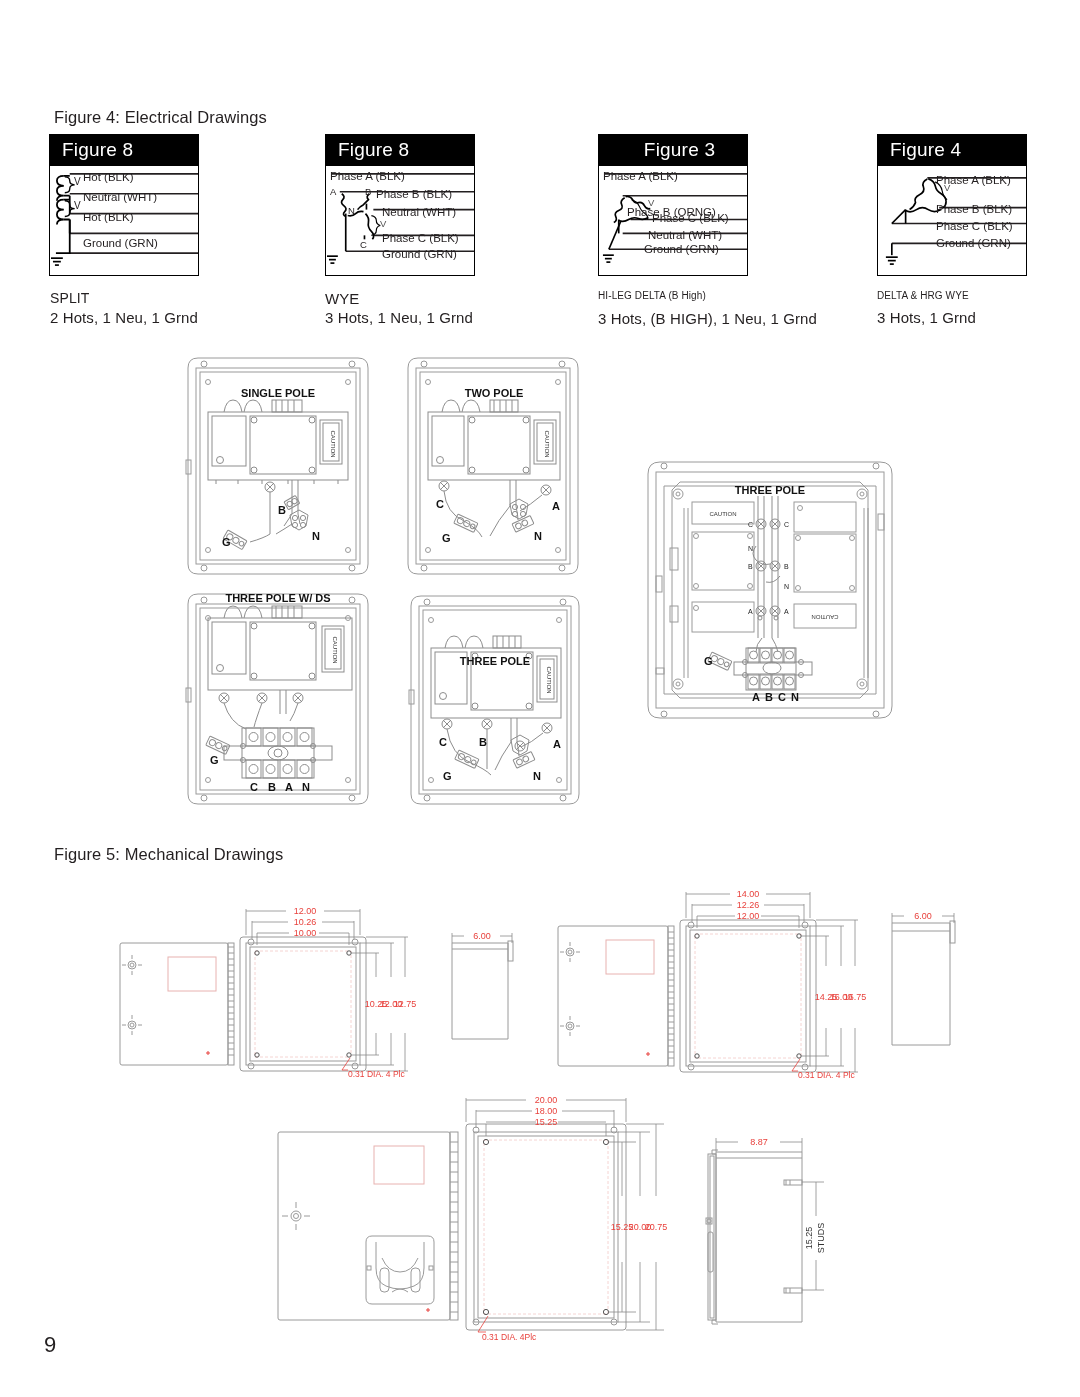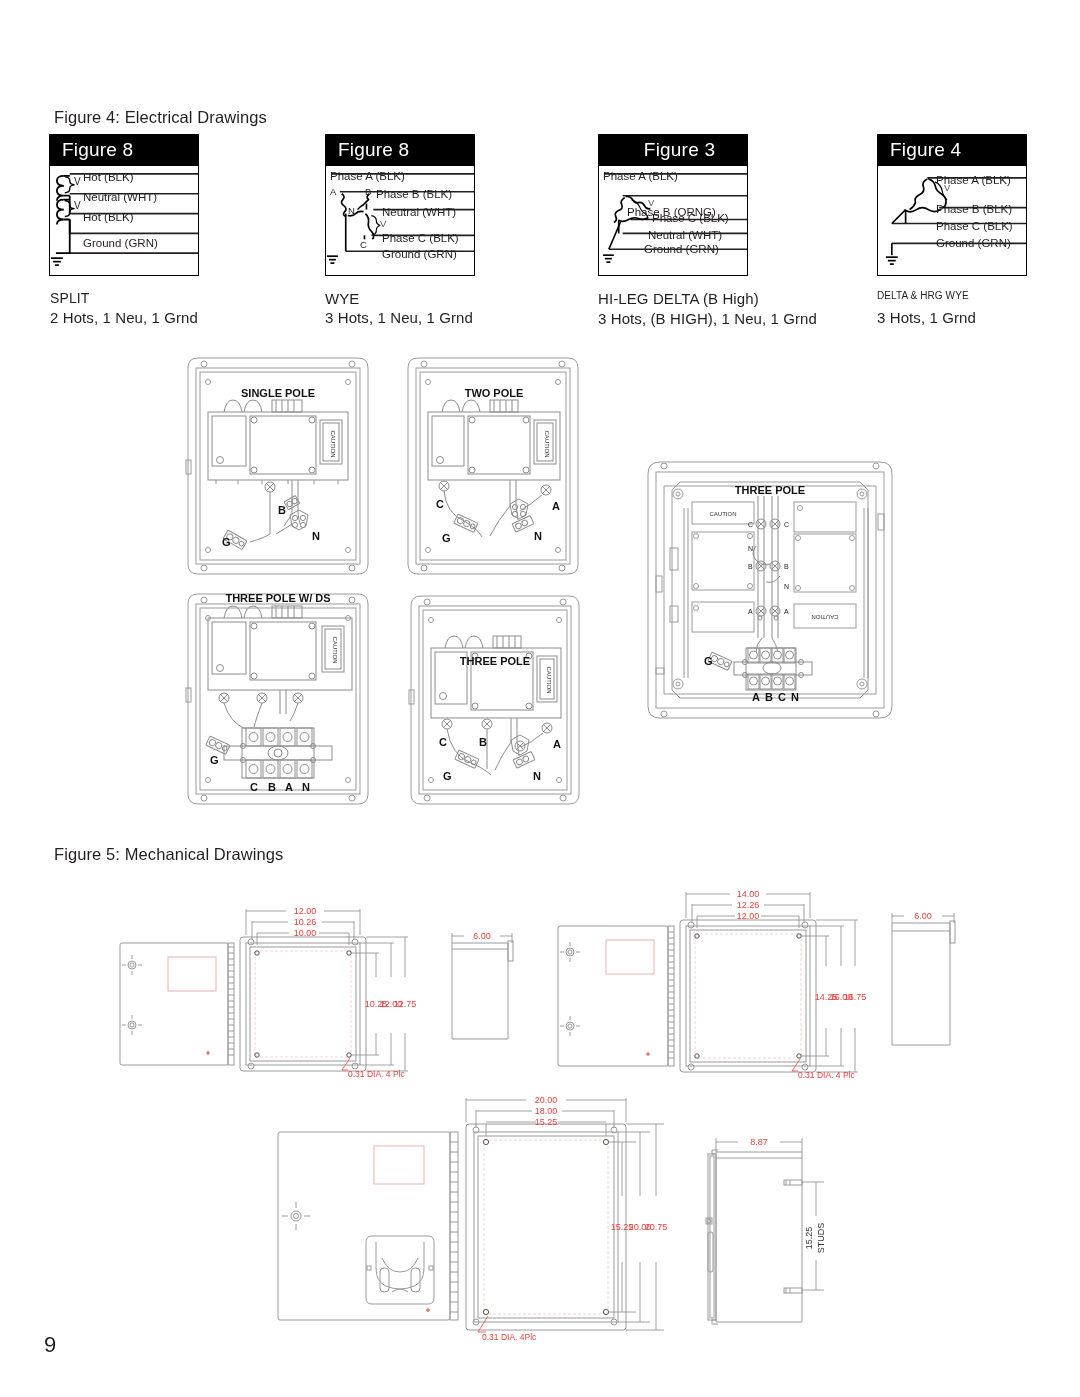--- a/index.html
+++ b/index.html
@@ -159,21 +159,21 @@
         </g>
       </svg>
       <span class="elabel" style="left:4px;top:3px;">Phase A (BLK)</span>
       <span class="elabel" style="left:28px;top:15px;margin-top:24px;">Phase B (ORNG)</span>
       <span class="elabel" style="left:53px;top:45px;">Phase C (BLK)</span>
       <span class="elabel" style="left:49px;top:62px;">Neutral (WHT)</span>
       <span class="elabel" style="left:45px;top:76px;">Ground (GRN)</span>
       <span class="elabel" style="left:49px;top:30px;font-size:9.5px;color:#555;">V</span>
     </div>
   </div>
-  <div class="caption" style="left:598px;top:290px;font-size:15px;">HI-LEG DELTA (B High)</div>
+  <div class="caption" style="left:598px;top:290px;font-size:10px;">HI-LEG DELTA (B High)</div>
   <div class="caption" style="left:598px;top:309px;font-size:15px;line-height:20px;">3  Hots,  (B  HIGH),
 1 Neu, 1 Grnd</div>
 
   <div class="efig" style="left:877px;top:134px;">
     <div class="hdr">Figure 4</div>
     <div class="body">
       <svg viewBox="0 0 150 110" preserveAspectRatio="none">
         <g stroke="#231f20" stroke-width="1.7" fill="none">
           <line x1="50" y1="12" x2="150" y2="12"></line>
           <line x1="62" y1="42" x2="150" y2="42"></line>

